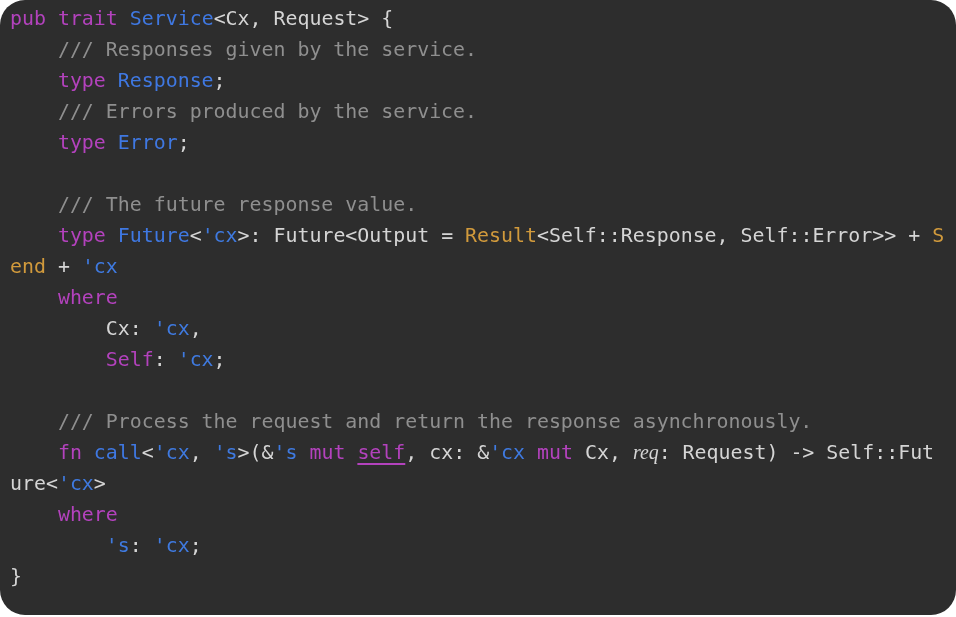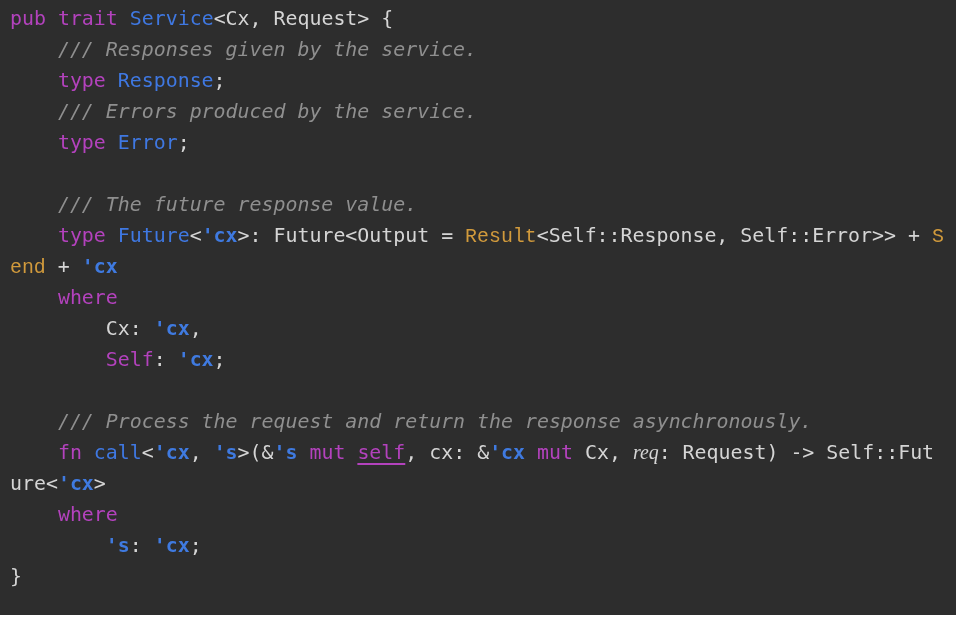--- a/index.html
+++ b/index.html
@@ -18,31 +18,32 @@
     margin: 0;
     box-sizing: border-box;
     width: 956px;
     height: 615px;
     padding: 3px 10px 0 10px;
     background: var(--bg, #2d2d2d);
     font-family: "DejaVu Sans Mono", "Liberation Mono", monospace;
     font-size: 19.9px;
     line-height: 31px;
     overflow: hidden;
+    border-radius: 25px;
   }
   .line {
     height: 31px;
     white-space: pre;
   }
   .tok-fg { color: var(--fg, #d5d5d5); }
   .tok-kw { color: var(--kw, #b342bd); }
   .tok-ty { color: var(--ty, #3f78e2); }
-  .tok-lf { color: var(--lf, #3f7ae0); font-weight: bold; }
-  .tok-or { color: var(--or, #d19a3c); font-family: Liberation Mono, monospace; }
-  .tok-cm { color: var(--cm, #8f8f8f); font-style: italic; }
+  .tok-lf { color: var(--lf, #3f7ae0); }
+  .tok-or { color: var(--or, #d19a3c); }
+  .tok-cm { color: var(--cm, #8f8f8f); }
   .tok-fn {
     color: var(--ty, #3f78e2);
     text-decoration-thickness: 2px;
     text-underline-offset: 4px;
   }
   .tok-sf {
     color: var(--kw, #b342bd);
     text-decoration: underline;
     text-decoration-thickness: 2px;
     text-underline-offset: 4px;

